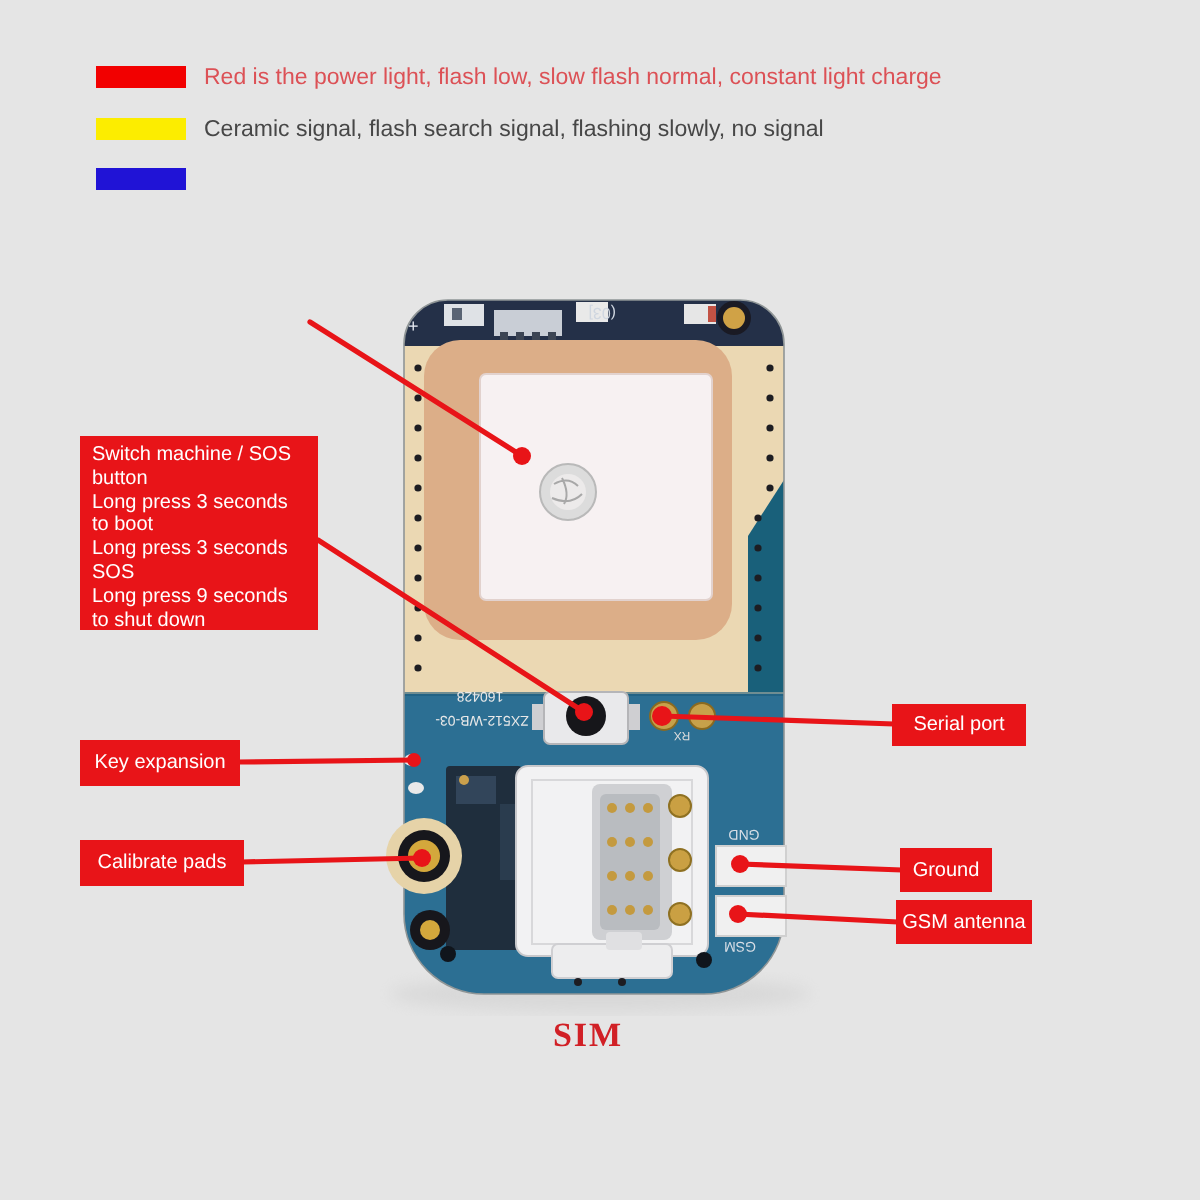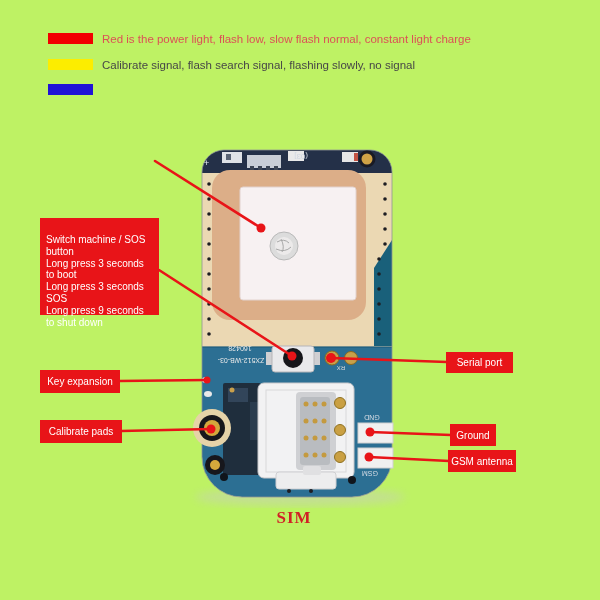--- a/index.html
+++ b/index.html
@@ -1,36 +1,36 @@
 <!DOCTYPE html>
 <html><head>
 <meta charset="utf-8">
 <style>
   html,body{margin:0;padding:0;}
   body{width:600px;height:600px;background:#ffffff;font-family:"Liberation Sans",sans-serif;}
-  .canvas{position:relative;width:600px;height:600px;background:#bef264;overflow:hidden;}
+  .canvas{position:relative;width:600px;height:600px;background:#e5e5e5;overflow:hidden;}
 
   
   .legend-swatch{position:absolute;left:48px;width:45px;height:11px;}
   .sw-red{top:33px;background:#f20000;}
   .sw-yellow{top:59px;background:#fced00;}
   .sw-blue{top:84px;background:#2013d6;}
   .legend-text{position:absolute;left:102px;font-size:11.5px;line-height:12px;white-space:nowrap;}
   .lt-red{top:33px;color:#dc5156;}
   .lt-yellow{top:59px;color:#474747;}
   .lt-blue{top:84px;color:#3a3ad0;}
 
   
   .callout-box{position:absolute;background:#e81418;color:#ffffff;font-size:10px;
                display:flex;align-items:center;justify-content:center;text-align:center;
                box-sizing:border-box;}
   .multiline{display:block;text-align:left;white-space:pre-line;}
 
   .box-gps{left:42px;top:148px;width:113px;height:24px;}
-  .box-switch{left:40px;top:218px;width:119px;height:97px;padding:16px 4px 0 6px;line-height:11.8px;}
+  .box-switch{left:40px;top:218px;width:119px;height:97px;padding:4px 4px 0 6px;line-height:11.8px;}
   .box-key{left:40px;top:370px;width:80px;height:23px;}
   .box-cal{left:40px;top:420px;width:82px;height:23px;}
   .box-serial{left:446px;top:352px;width:67px;height:21px;}
   .box-ground{left:450px;top:424px;width:46px;height:22px;}
   .box-gsm{left:448px;top:450px;width:68px;height:22px;}
   .box-info{left:408px;top:115px;width:160px;height:118px;padding:23px 2px 0 7px;
             font-size:9.8px;line-height:13px;}
 
   .sim-label{position:absolute;left:274px;top:508px;width:40px;color:#d12026;
              font-family:"Liberation Serif",serif;font-weight:bold;font-size:17px;
@@ -41,21 +41,21 @@
 </style>
 </head>
 <body>
 
 <div class="canvas">
 
   <div class="legend-swatch sw-red"></div>
   <div class="legend-text lt-red">Red is the power light, flash low, slow flash normal, constant light charge</div>
 
   <div class="legend-swatch sw-yellow"></div>
-  <div class="legend-text lt-yellow">Calibrate signal, flash search signal, flashing slowly, no signal</div>
+  <div class="legend-text lt-yellow">Ceramic signal, flash search signal, flashing slowly, no signal</div>
 
   <div class="legend-swatch sw-blue"></div>
 
   <svg width="600" height="600" viewBox="0 0 600 600">
     <defs>
       <clipPath id="boardClip">
         <path d="M224,150 H370 A22,22 0 0 1 392,172 V457 A40,40 0 0 1 352,497 H242 A40,40 0 0 1 202,457 V172 A22,22 0 0 1 224,150 Z"></path>
       </clipPath>
       <filter id="soft">
           <feGaussianBlur stdDeviation="4"></feGaussianBlur>

